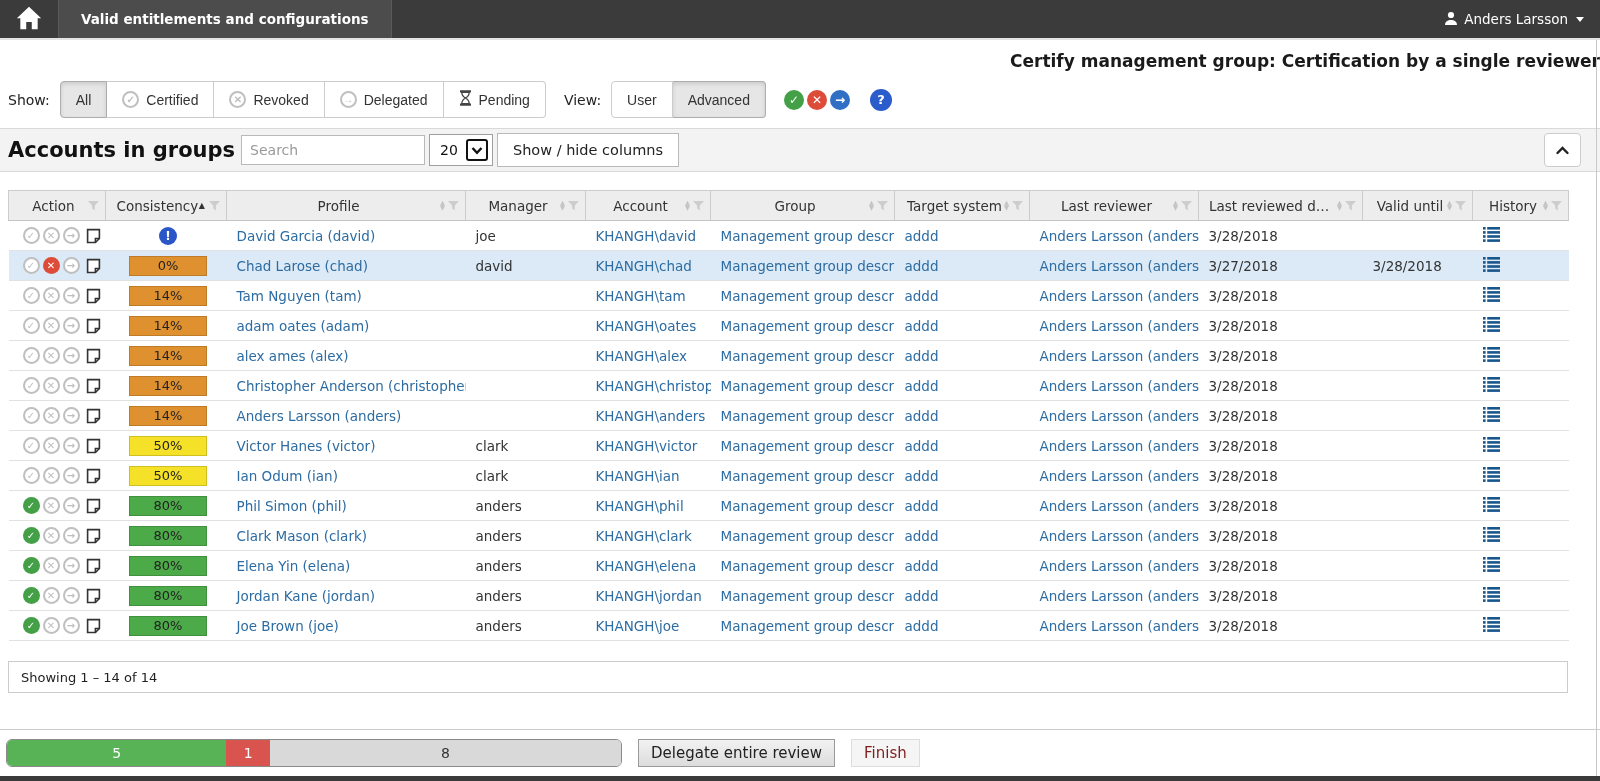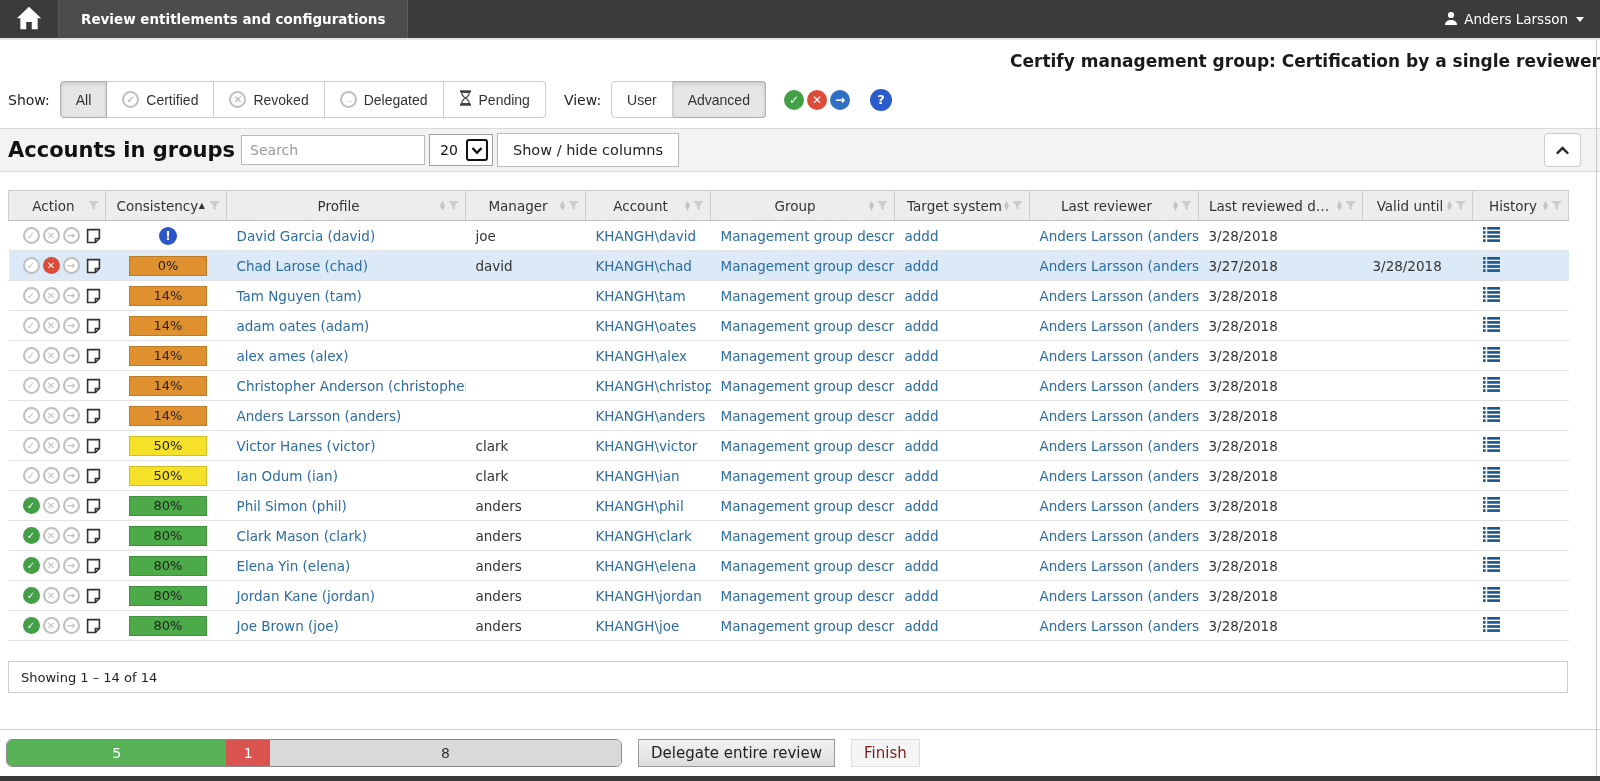--- a/index.html
+++ b/index.html
@@ -101,21 +101,21 @@
 <div class="right-edge"></div>
 
 <div class="topbar">
   <div class="topbar-home">
     <span>
       <svg width="28" height="26" viewBox="0 0 16 15">
           <path d="M8 1 L1 7.6 H3 V14 H6.4 V9.8 H9.6 V14 H13 V7.6 H15 Z" fill="#fff"></path>
         </svg>
     </span>
   </div>
-  <div class="topbar-tab">Review entitlements and configurations</div>
+  <div class="topbar-tab">Valid entitlements and configurations</div>
   <div class="topbar-user">
     <span>
       <svg width="14" height="14" viewBox="0 0 14 14">
           <circle cx="7" cy="4" r="3.1" fill="#fff"></circle>
           <path d="M1 14 c0-3.4 2.7-5.1 6-5.1 s6 1.7 6 5.1 z" fill="#fff"></path>
         </svg>
     </span>
     <span>Anders Larsson</span>
     <span class="caret-down"></span>
   </div>

